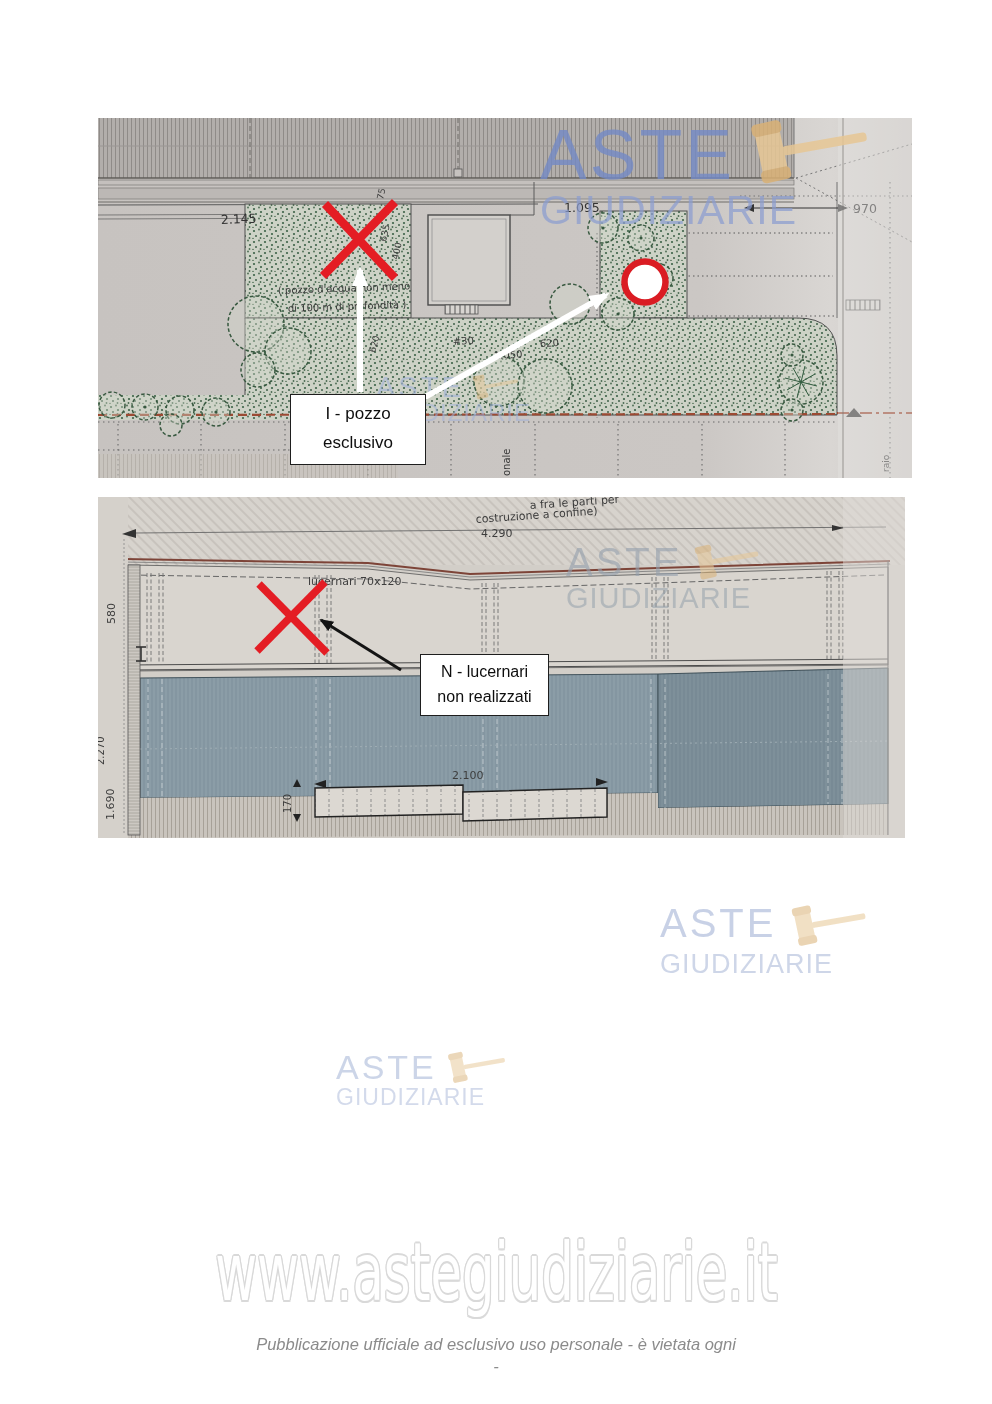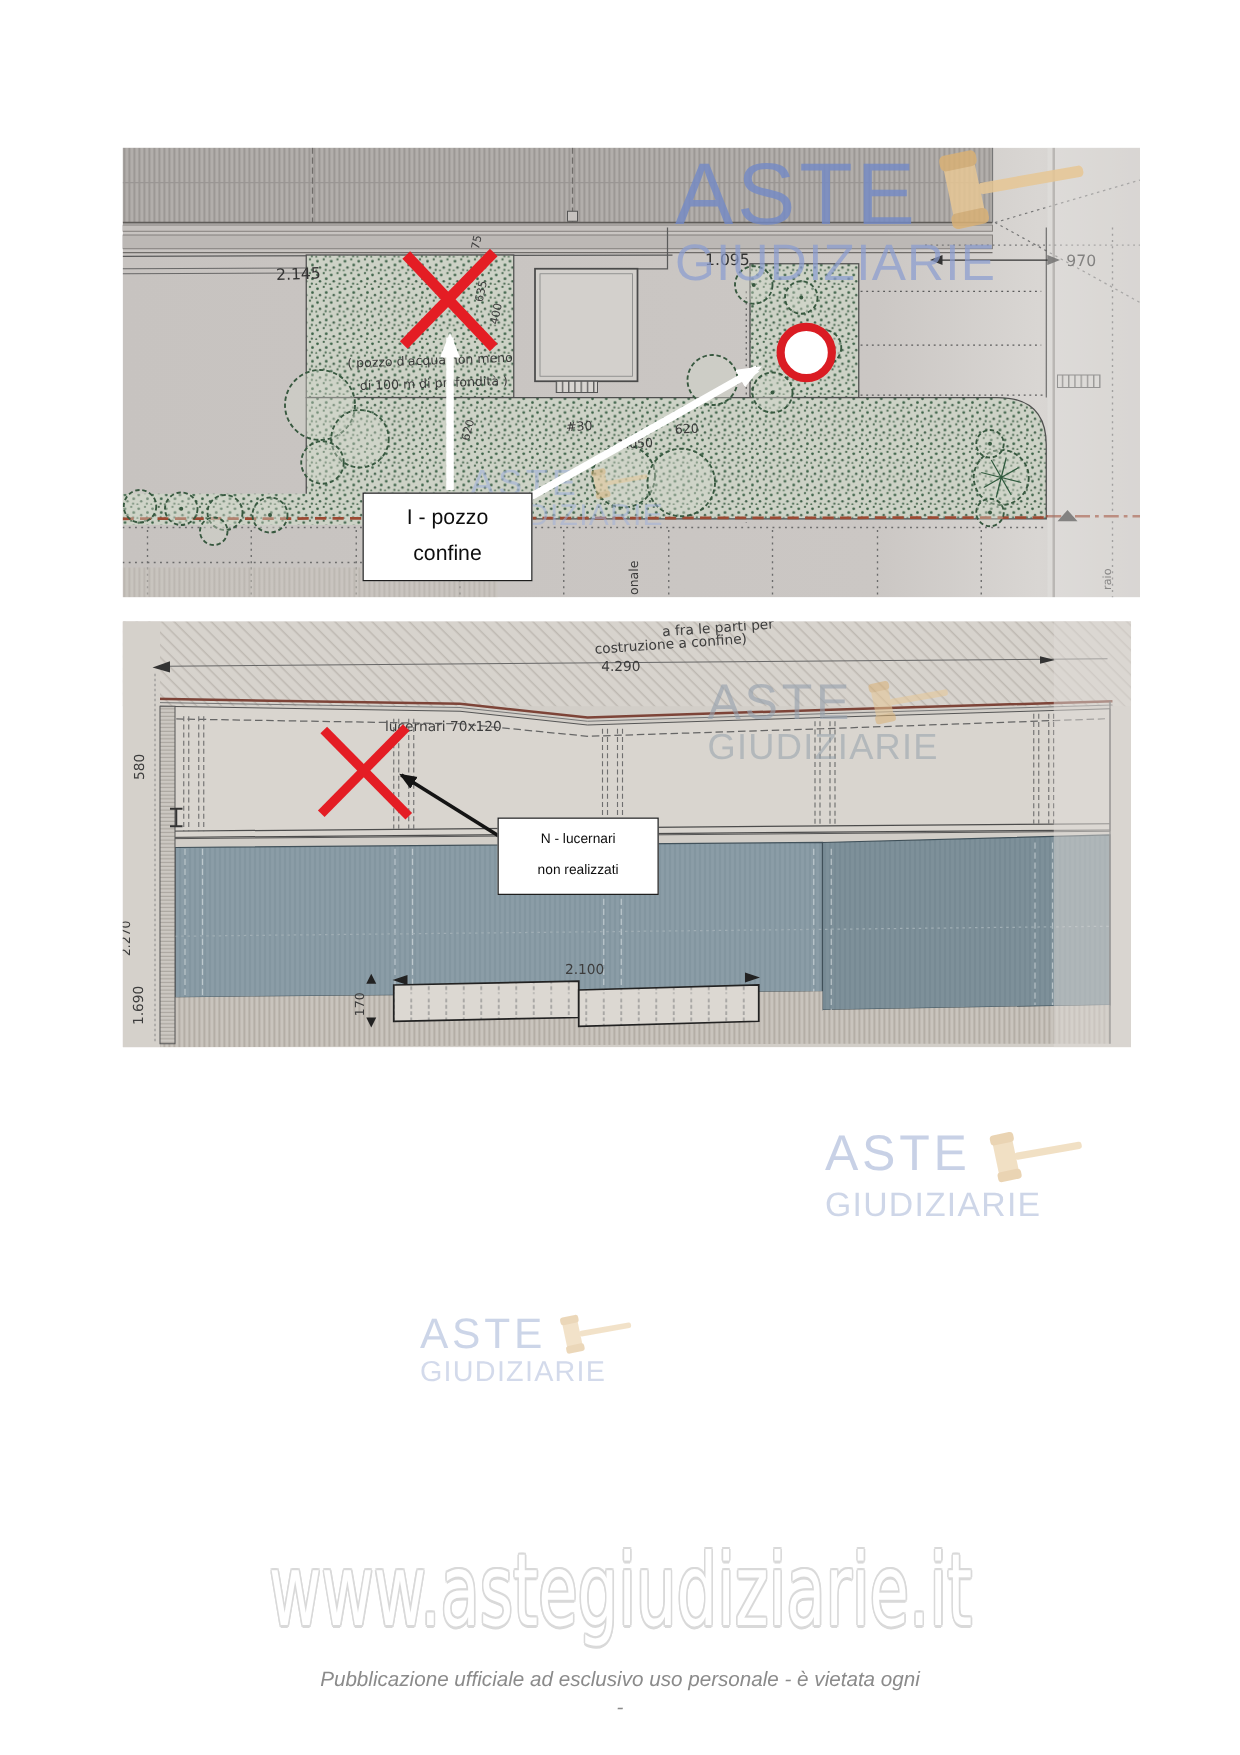--- a/index.html
+++ b/index.html
@@ -13,21 +13,21 @@
   
   .t9{font:9px "DejaVu Sans",sans-serif;fill:#3f3f3f;}
   .t10{font:10px "DejaVu Sans",sans-serif;fill:#3a3a3a;}
   .t11{font:11px "DejaVu Sans",sans-serif;fill:#3d3d3d;}
   .t12{font:12.5px "DejaVu Sans",sans-serif;fill:#333;}
   
   .anno-label{position:absolute;z-index:4;background:#fff;border:1.6px solid #1e1e1e;
               text-align:center;color:#0e0e0e;}
   .anno-label .ln{display:block;}
   .label--pozzo{left:192px;top:276px;width:134px;height:65px;font-size:17px;line-height:29px;padding-top:4px;}
-  .label--lucernari{left:300px;top:157px;width:127px;height:56px;font-size:11px;line-height:25px;padding-top:4px;}
+  .label--lucernari{left:322px;top:157px;width:127px;height:56px;font-size:16px;line-height:25px;padding-top:4px;}
   
   .wm{position:absolute;z-index:2;pointer-events:none;line-height:1;}
   .wm .wm-row{display:flex;align-items:flex-start;}
   .wm .wm-aste{letter-spacing:3px;text-align:right;}
   .wm .wm-giud{letter-spacing:1px;margin-top:-4px;}
   .wm--p1big .wm-aste{font-size:70px;color:rgba(116,138,196,.82);}
   .wm--p1big .wm-giud{font-size:41px;color:rgba(138,157,208,.72);margin-top:-8px;}
   .wm--p1big .wm-gavel{width:138px;height:82px;margin:-4px 0 0 4px;opacity:.85;}
   .wm--p1small .wm-aste{font-size:29px;color:rgba(160,176,216,.6);}
   .wm--p1small .wm-giud{font-size:24px;color:rgba(160,176,216,.55);}
@@ -249,21 +249,21 @@
         <line x1="227" y1="86" x2="297" y2="160"></line>
         <line x1="297" y1="84" x2="225" y2="158"></line>
       </g>
       <line x1="262" y1="274" x2="262" y2="152" stroke="#ffffff" stroke-width="6" marker-end="url(#aw)"></line>
       <line x1="306" y1="291" x2="508" y2="177" stroke="#ffffff" stroke-width="6" marker-end="url(#aw)"></line>
       <circle cx="547" cy="164" r="20.5" fill="#ffffff" stroke="#da1c23" stroke-width="6.5"></circle>
     </svg>
 
     <div class="anno-label label--pozzo">
       <span class="ln">I - pozzo</span>
-      <span class="ln">confine</span>
+      <span class="ln">esclusivo</span>
     </div>
   </figure>
 
   <figure class="photo photo--roof" style="margin:0">
     <svg class="plan" width="807" height="341" viewBox="0 0 807 341">
       <defs>
         <pattern id="diag2" width="7" height="7" patternUnits="userSpaceOnUse" patternTransform="rotate(-45)">
           <rect width="7" height="7" fill="#d7d3cd"></rect>
           <line x1="1" y1="0" x2="1" y2="7" stroke="#beb9b2" stroke-width="1.2"></line>
         </pattern>

